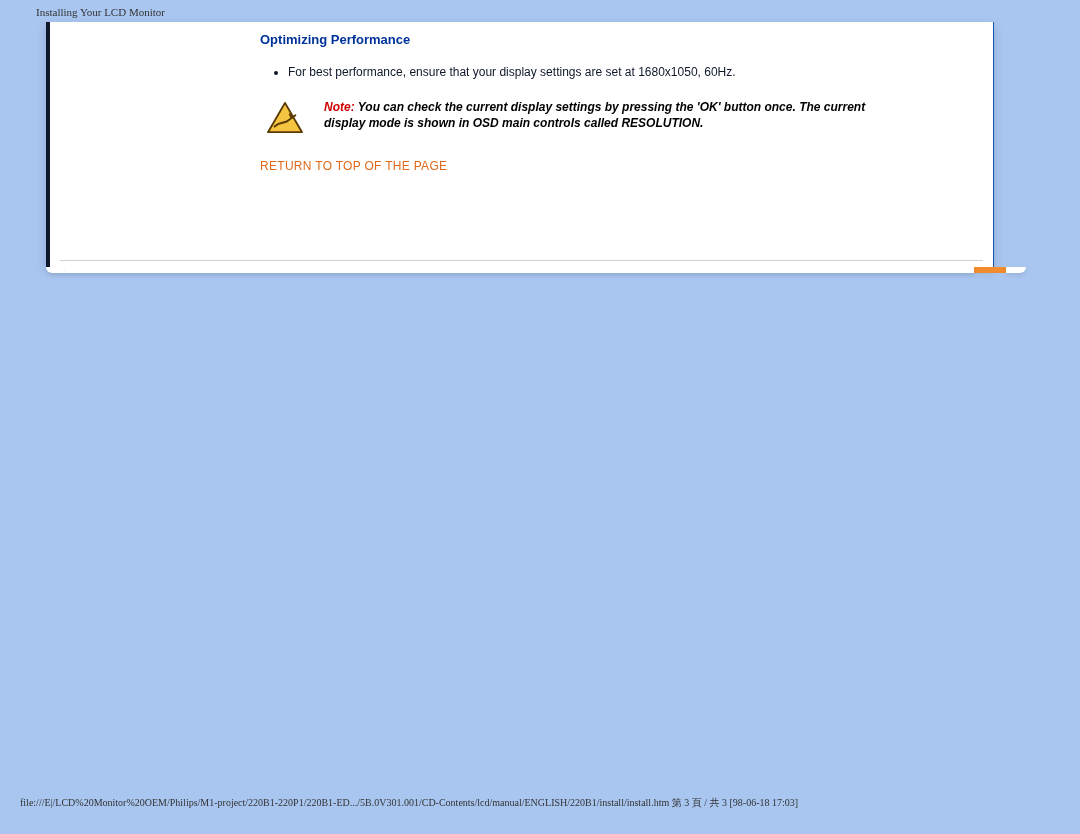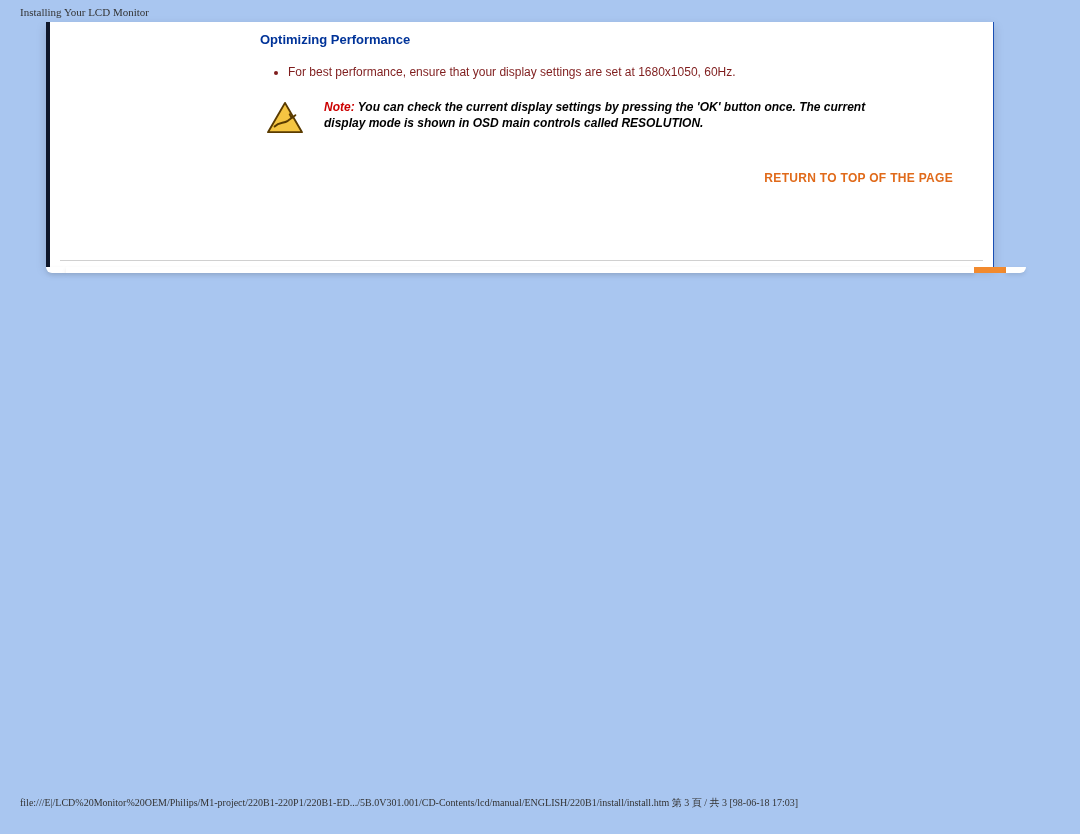--- a/index.html
+++ b/index.html
@@ -8,21 +8,21 @@
     padding: 0;
     width: 1080px;
     height: 834px;
     background: #a9c6f0;
     font-family: Arial, Helvetica, sans-serif;
     overflow: hidden;
   }
   .page-header {
     position: absolute;
     top: 6px;
-    left: 20px;
+    left: 36px;
     font-family: "Times New Roman", serif;
     font-size: 11px;
     color: #333;
   }
   .doc-frame {
     position: absolute;
     top: 22px;
     left: 46px;
     width: 948px;
     height: 245px;
@@ -37,21 +37,21 @@
   }
   .section-heading {
     color: #003399;
     font-weight: bold;
     font-size: 13px;
     margin: 0 0 18px 0;
   }
   .bullet-block {
     margin-left: 10px;
     font-size: 12px;
-    color: #7f1d1d;
+    color: #0f172a;
   }
   .bullet-block ul {
     margin: 0 0 20px 0;
     padding-left: 18px;
   }
   .bullet-block li {
     list-style-type: disc;
   }
   .note-row {
     display: flex;
@@ -72,25 +72,24 @@
     font-size: 12px;
     color: #000;
     line-height: 1.35;
     max-width: 560px;
   }
   .note-label {
     color: #cc0000;
     font-weight: bold;
   }
   .top-link {
-    text-align: right;
-    margin-top: 36px;
+    text-align: left;
+    margin-top: 24px;
     font-size: 12px;
     letter-spacing: 0.3px;
-    font-weight: bold;
   }
   .top-link a {
     color: #e06a1a;
     text-decoration: none;
     cursor: pointer;
   }
   .frame-footer-line {
     position: absolute;
     left: 10px;
     right: 10px;

